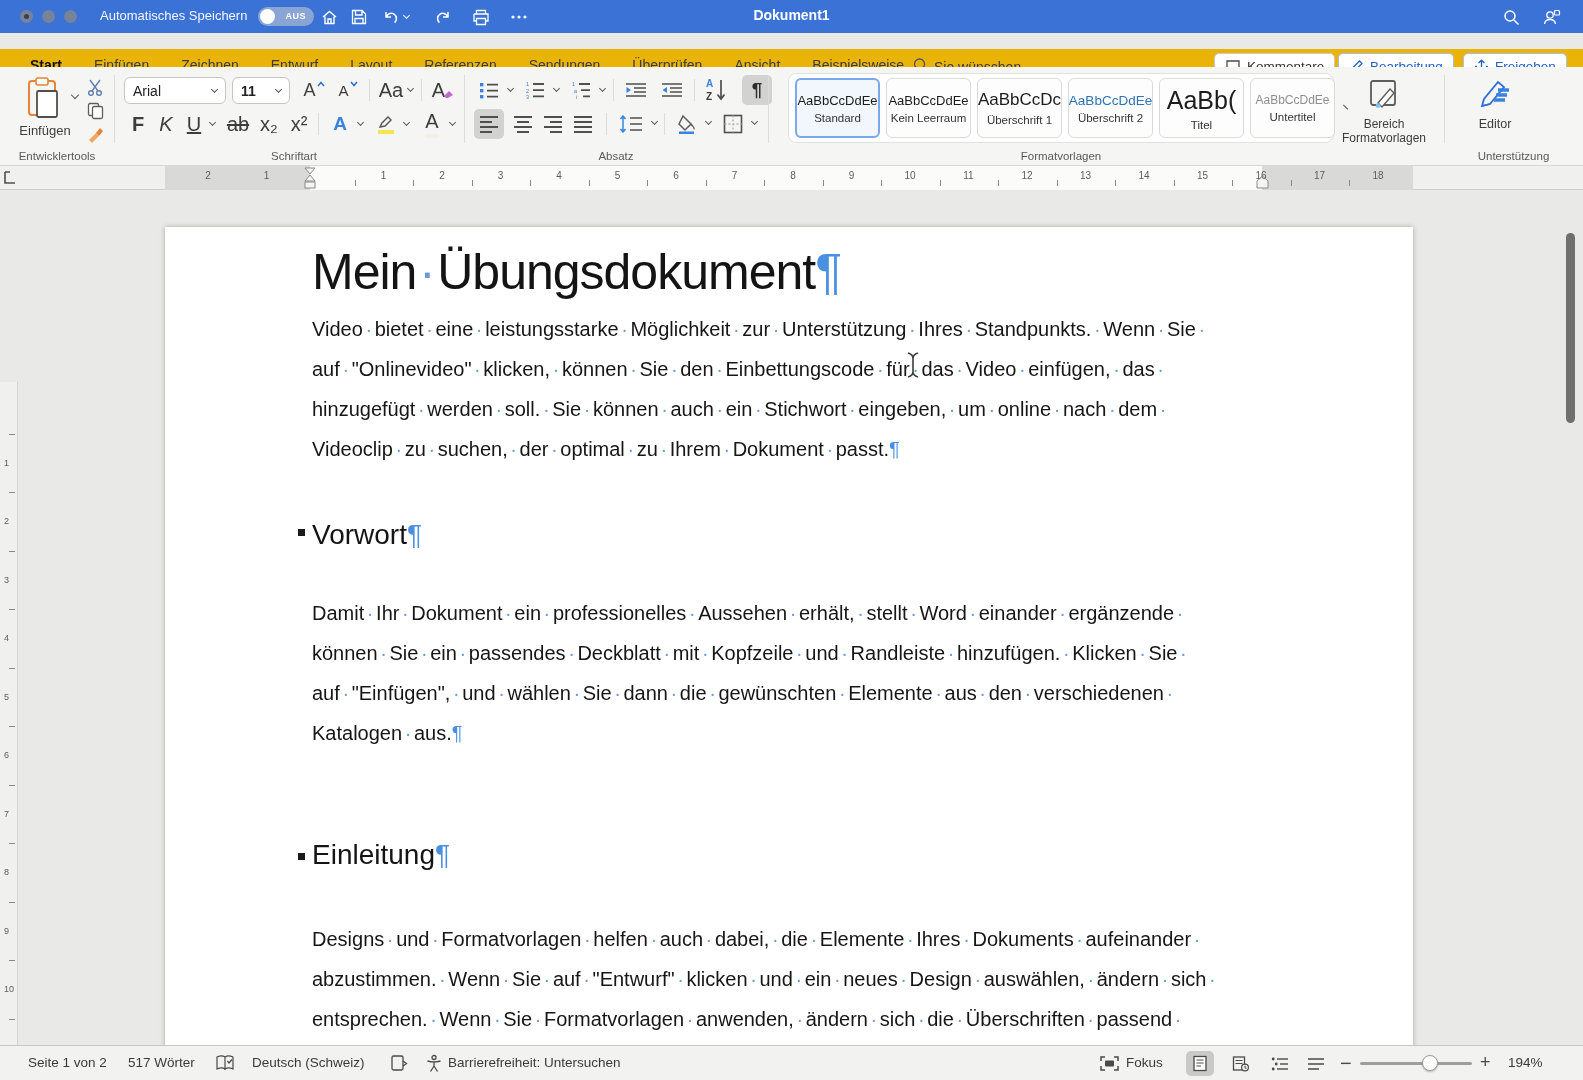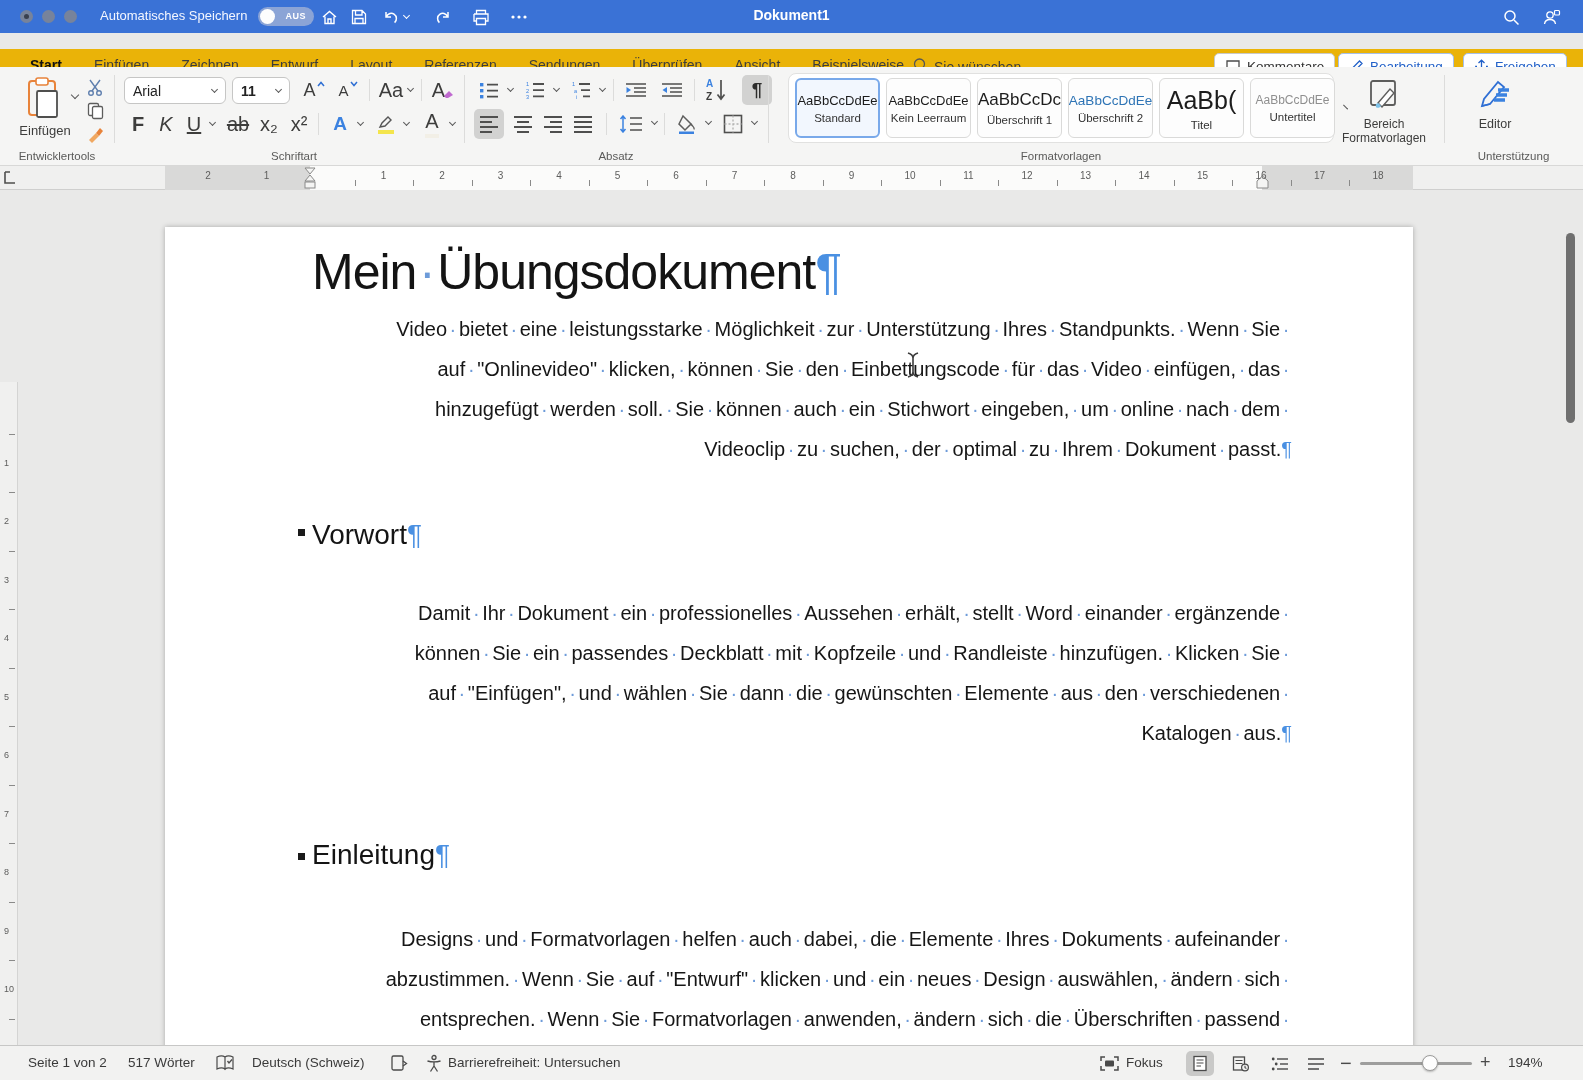--- a/index.html
+++ b/index.html
@@ -69,21 +69,21 @@
   .vruler { position:absolute; top:191px; left:0; width:18px; height:854px; background:#f0f0ef; border-right:1px solid #d4d4d3; }
   .vnum { position:absolute; left:4px; font-size:9px; color:#5d5d5c; }
   .vtick { position:absolute; right:2px; height:1px; width:6px; background:#8a8a89; }
 
   
   .docarea { position:absolute; top:191px; left:0; width:100%; height:854px; background:#e9e9e8; }
   .page { position:absolute; left:165px; top:0; width:1248px; height:854px; background:#fff;
           box-shadow:0 0 5px rgba(0,0,0,.28); overflow:hidden;margin-top:36px; }
   .doc-title-text { position:absolute; left:147px; top:16px; font-size:50px; letter-spacing:-1px; color:#141414; white-space:nowrap; }
   .para { position:absolute; left:147px; width:980px; font-size:20px; color:#161616; }
-  .docline { height:40px; line-height:40px; white-space:nowrap;text-align:right; }
+  .docline { height:40px; line-height:40px; white-space:nowrap; }
   .heading { position:absolute; left:147px; font-size:28px; color:#141414; white-space:nowrap; }
   .sp { color:#6d9bd9; padding:0 2.6px; }
   .pil { color:#4a90e2; }
   .kwn { position:absolute; width:7px; height:7px; background:#1a1a1a; }
   .scrollthumb { position:absolute; left:1566px; top:42px; width:9px; height:190px; background:#6f6f6f; border-radius:5px; }
 
   
   .statusbar { position:absolute; top:1045px; left:0; width:100%; height:35px; background:#f2f2f1;
                border-top:1px solid #c7c7c6; font-size:13.5px; color:#3a3a3a; }
   .sb-item { position:absolute; top:9px; white-space:nowrap; }

